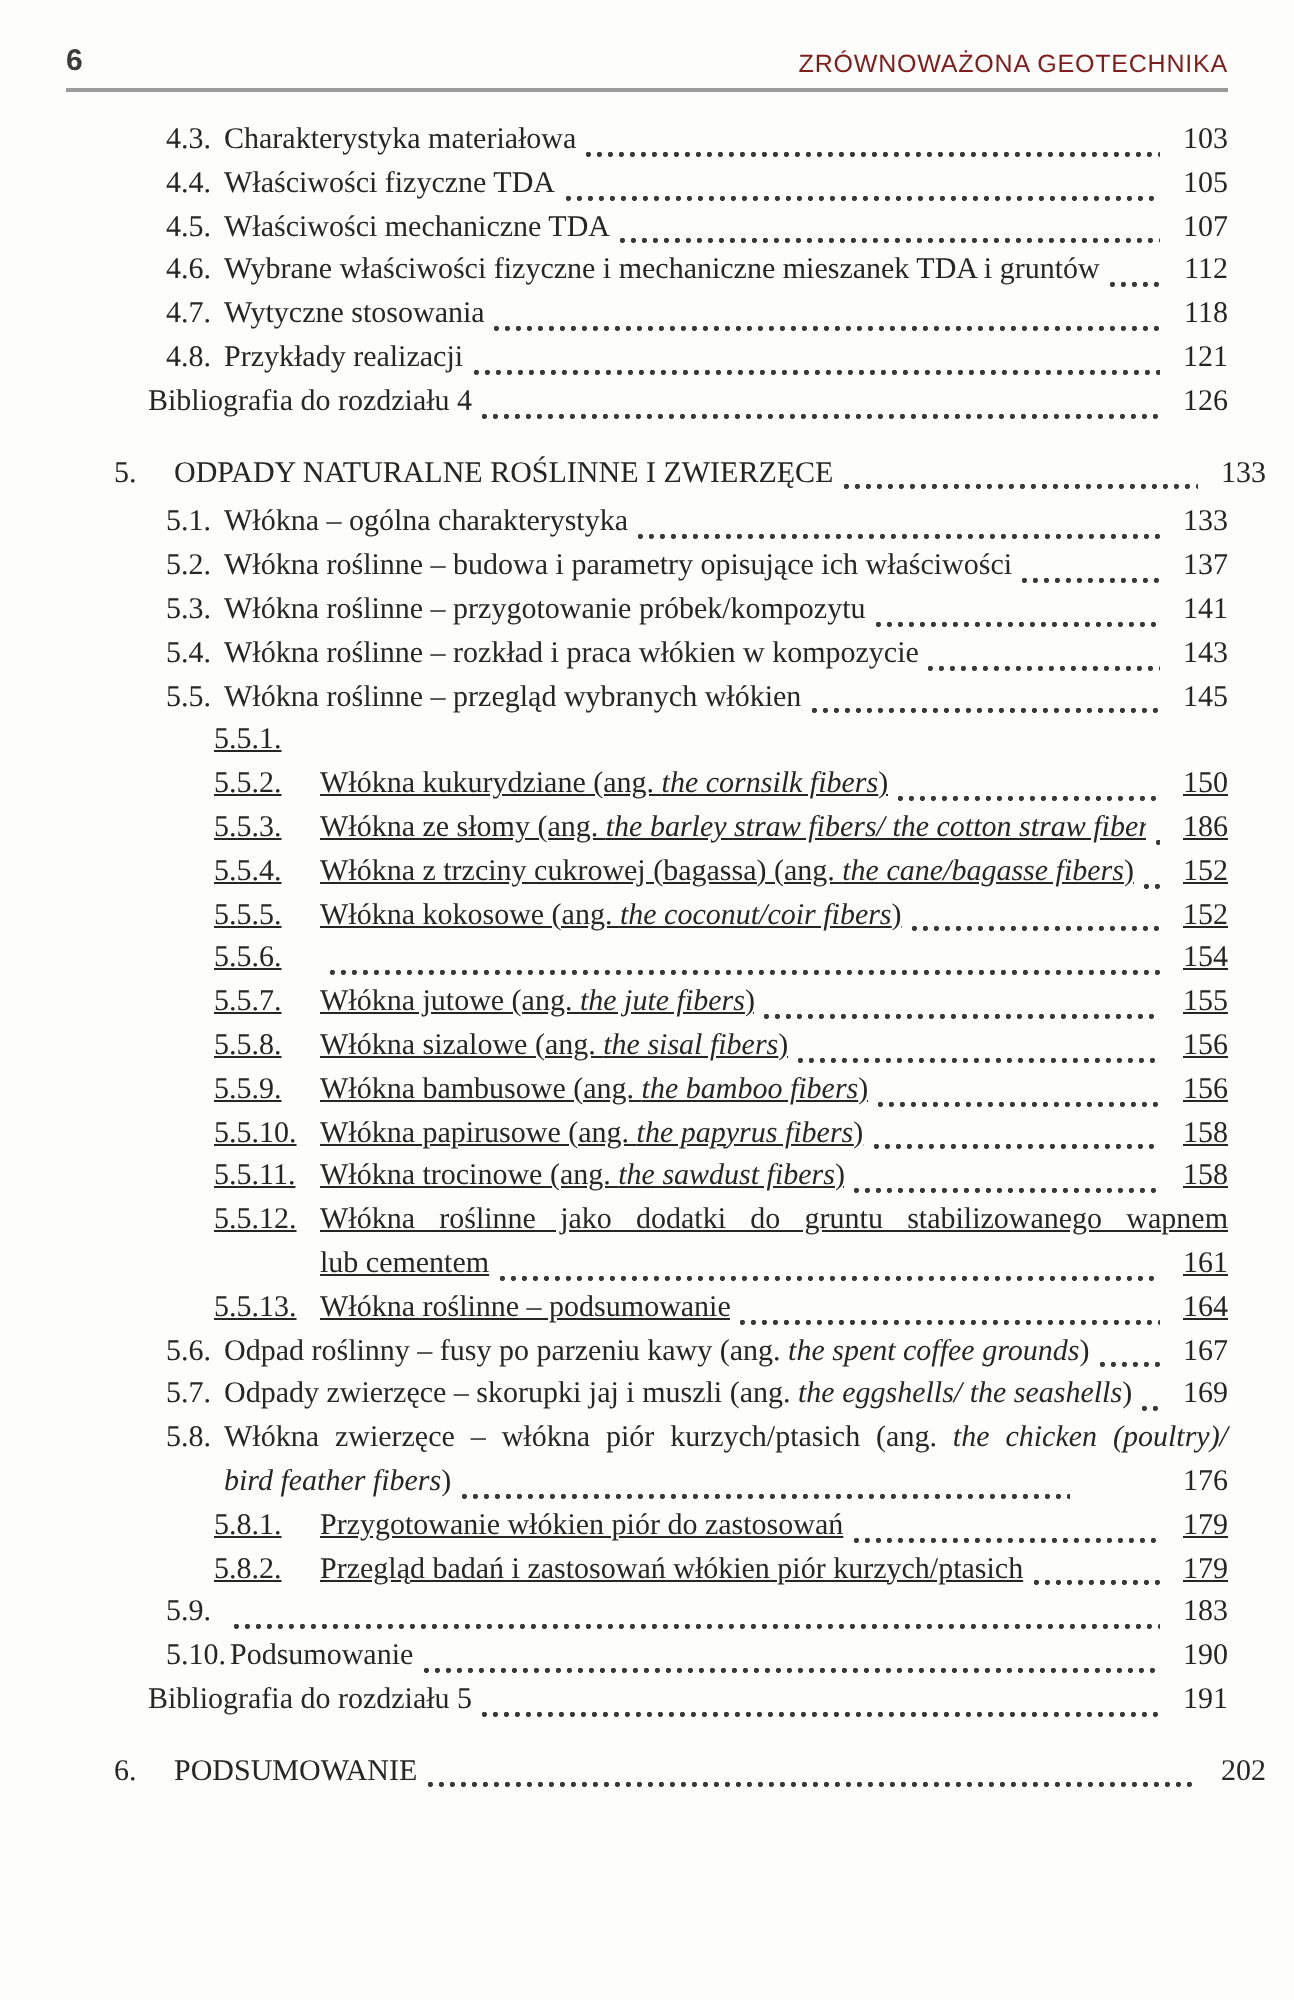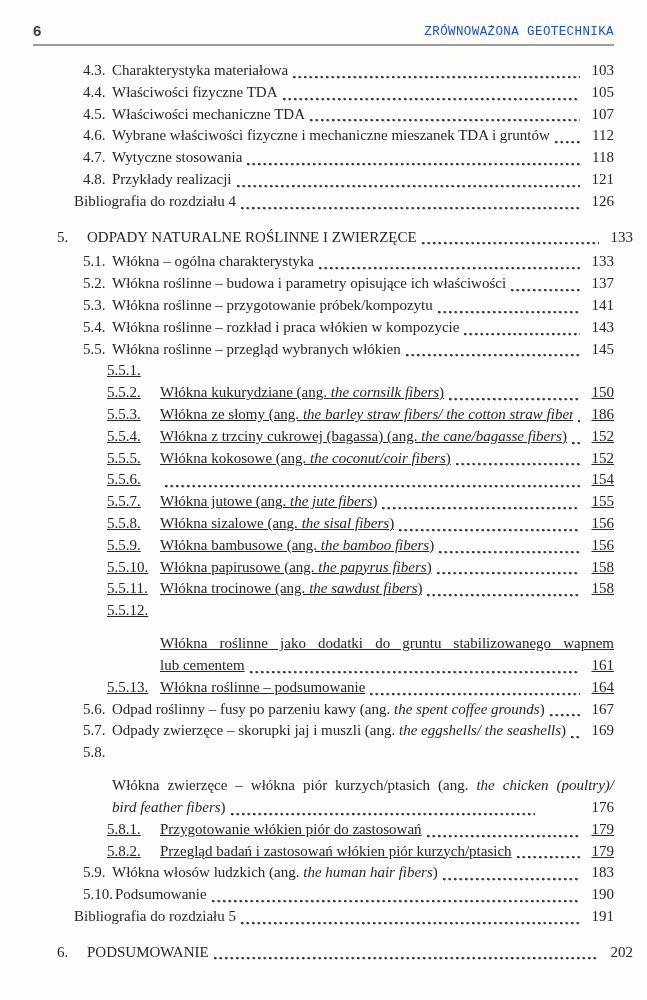--- a/index.html
+++ b/index.html
@@ -19,39 +19,39 @@
     display: flex; justify-content: space-between; align-items: flex-end;
     border-bottom: 2px solid #9c9c9c;
     padding-bottom: 5px;
     width: 581px; box-sizing: border-box;
   }
   .page-num {
     font-family: "Liberation Sans", sans-serif;
     font-weight: bold; font-size: 15px; color: #3c3c3c;
   }
   .running-title {
-    font-family: Liberation Mono, monospace;
-    font-size: 12.5px; letter-spacing: 0.4px; color: #1d4ed8;
+    font-family: Liberation Sans, sans-serif;
+    font-size: 12.5px; letter-spacing: 0.4px; color: #7f1d1d;
   }
 
   
   .toc { margin-top: 14px; font-size: 15px; line-height: 21.8px; }
   .entry { display: flex; box-sizing: border-box; }
   .entry .num { flex: none; padding-right: 2px; }
   .entry .body { flex: 1 1 auto; min-width: 0; }
 
   .lv-ch  { padding-left: 57px;  padding-right: 14px; margin-top: 14px; margin-bottom: 3px; }
   .lv-ch  .num { min-width: 28px; }
   .lv-sec { padding-left: 83px;  padding-right: 33px; }
   .lv-sec .num { min-width: 27px; }
   .lv-bib { padding-left: 74px;  padding-right: 33px; align-items: center; }
   .lv-sub { padding-left: 107px; padding-right: 33px; text-decoration: underline; }
   .lv-sub .num { min-width: 51px; }
 
-  .line-fill { text-align: justify; text-align-last: justify; margin-top: 33px; }
+  .line-fill { text-align: justify; text-align-last: justify; }
   .line-last { display: flex; align-items: baseline; }
   .line-last .text { white-space: nowrap; flex: 0 1 auto; overflow: hidden; }
   .leader {
     flex: 1 1 auto; min-width: 2px; align-self: stretch;
     margin: 0 9px 0 5px;
     background-image: radial-gradient(circle at 1.2px 1.2px, #3a3a3a 1.1px, rgba(0,0,0,0) 1.5px);
     background-size: 5.5px 3px;
     background-repeat: repeat-x;
     background-position: left bottom 3px;
   }
@@ -367,21 +367,20 @@
             <span class="text"><span>Przegląd badań i zastosowań włókien piór kurzych/ptasich</span></span>
             <span class="leader"></span>
             <span class="pagenum">179</span>
           </div>
         </div>
       </div>
       <div class="entry lv-sec">
         <span class="num">5.9.</span>
         <div class="body">
           <div class="line-last">
-            <span class="text"><span>Włókna włosów ludzkich (ang. </span><span class="it">the human hair fibers</span><span>)</span></span>
             <span class="leader"></span>
             <span class="pagenum">183</span>
           </div>
         </div>
       </div>
       <div class="entry lv-sec">
         <span class="num">5.10.</span>
         <div class="body">
           <div class="line-last">
             <span class="text"><span>Podsumowanie</span></span>

